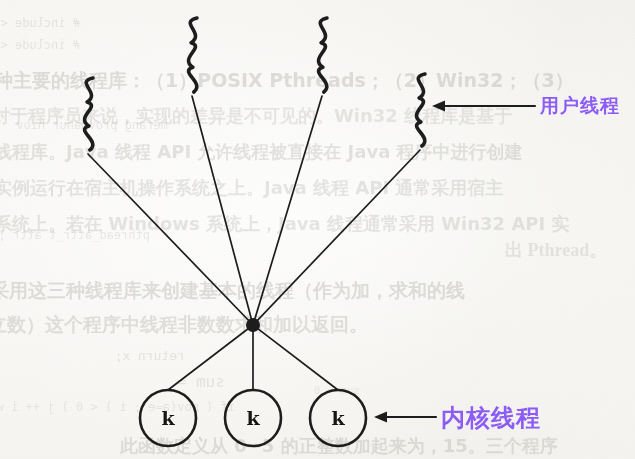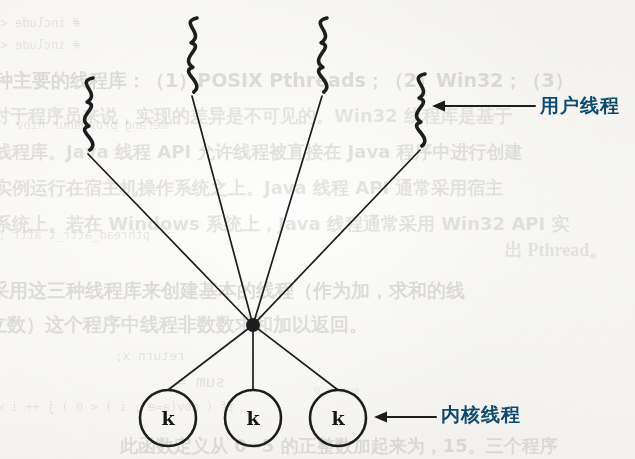--- a/index.html
+++ b/index.html
@@ -52,21 +52,21 @@
   #svg-diagram {
     position: absolute;
     left: 0; top: 0;
     width: 635px;
     height: 459px;
   }
   .label-cn {
     position: absolute;
     font-family: "DejaVu Sans", "Liberation Sans", sans-serif;
     font-weight: 700;
-    color: #0c4a6e;
+    color: #8b5cf6;
     letter-spacing: 1px;
     white-space: nowrap;
   }
   .node-letter {
     font-family: "DejaVu Serif", "Liberation Serif", serif;
     font-weight: 700;
     fill: #161616;
   }
 </style>
 </head>
@@ -124,16 +124,16 @@
     <g id="svg-annotations">
         <line x1="535" y1="106" x2="443" y2="106" stroke="#1d1d1d" stroke-width="2.1" stroke-linecap="round"></line>
         <path d="M 432 106 L 445 100.5 L 445 111.5 Z" fill="#1d1d1d"></path>
         <line x1="436" y1="417" x2="385" y2="417" stroke="#1d1d1d" stroke-width="2.1" stroke-linecap="round"></line>
         <path d="M 374 417 L 387 411.5 L 387 422.5 Z" fill="#1d1d1d"></path>
       </g>
   </svg>
 
   <div class="label-cn" id="label-user-thread" style="left: 540px; top: 93px; font-size: 19px;">用户线程</div>
 
-  <div class="label-cn" id="label-kernel-thread" style="left: 441px; top: 402px; font-size: 19px;">内核线程</div>
+  <div class="label-cn" id="label-kernel-thread" style="left: 441px; top: 402px; font-size: 24px;">内核线程</div>
 
   <div id="scan-noise"></div>
 </div>
 
 </body></html>

